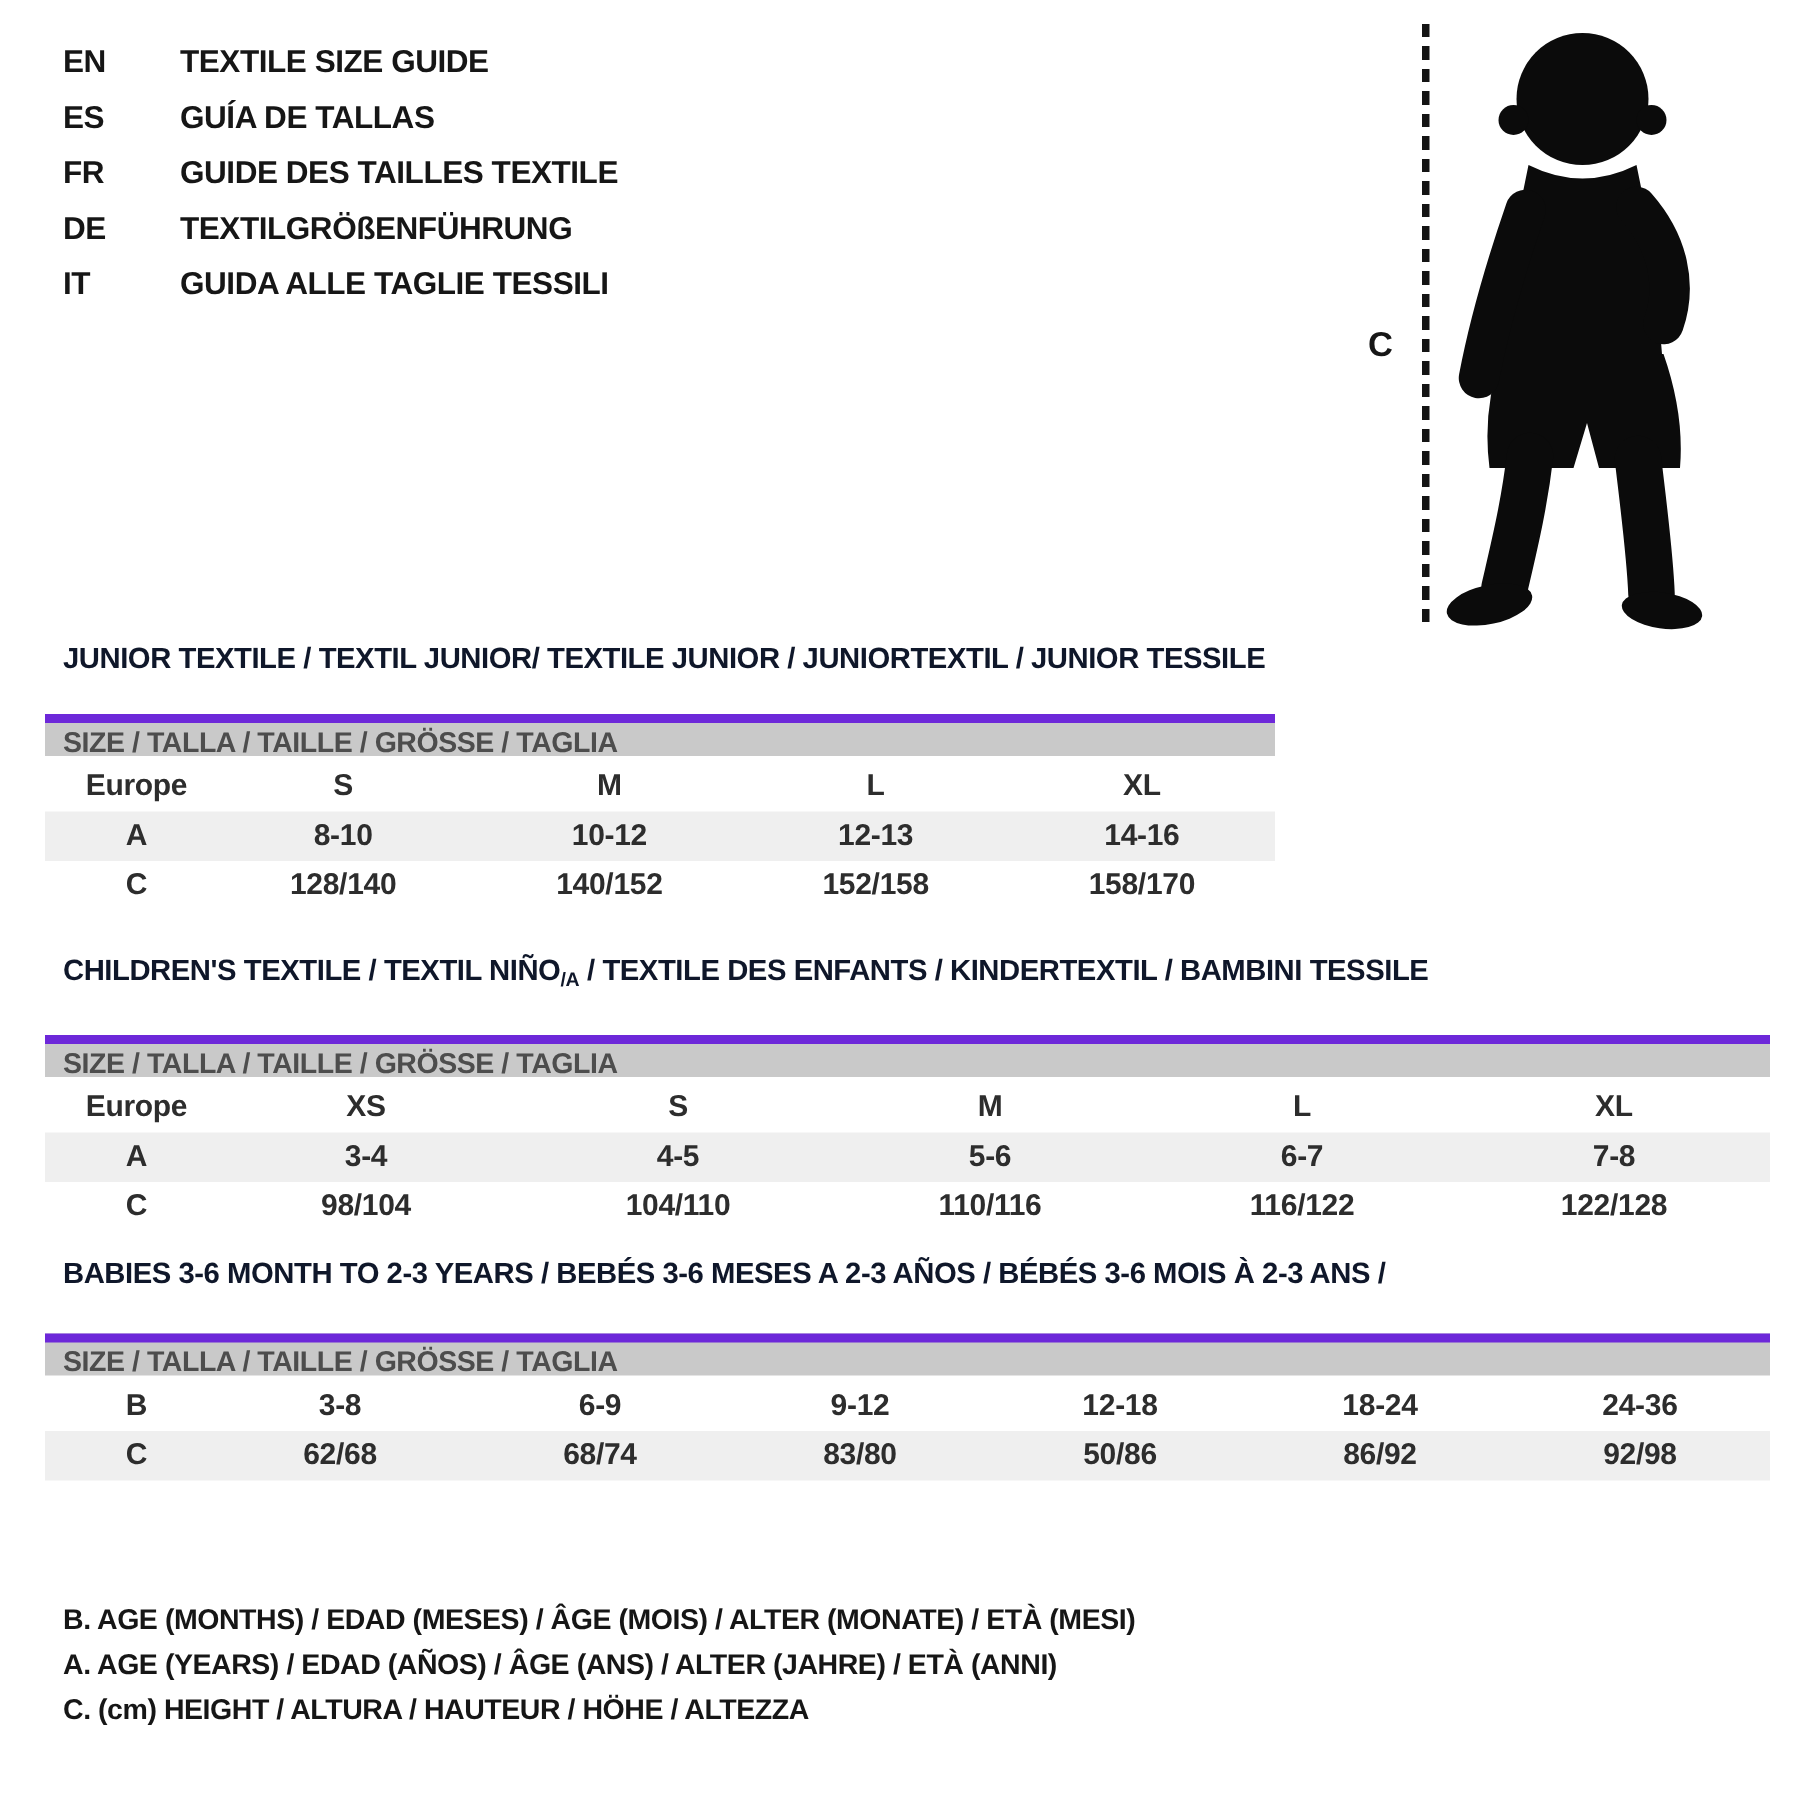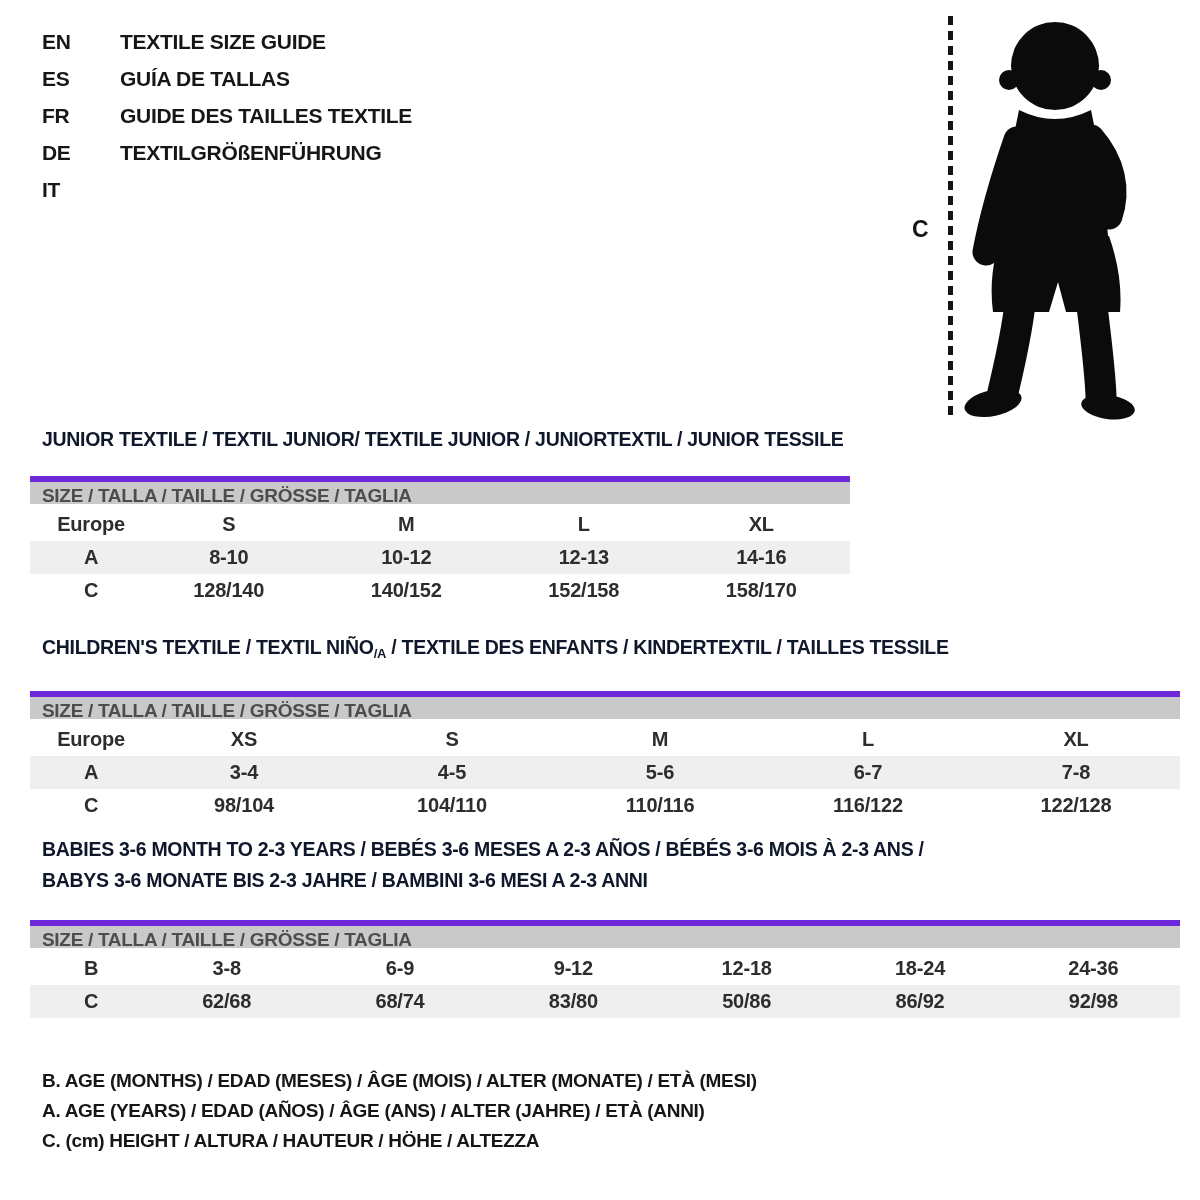--- a/index.html
+++ b/index.html
@@ -76,20 +76,21 @@
   <div class="lang-block">
     <span>EN</span>
     <span>TEXTILE SIZE GUIDE</span>
     <span>ES</span>
     <span>GUÍA DE TALLAS</span>
     <span>FR</span>
     <span>GUIDE DES TAILLES TEXTILE</span>
     <span>DE</span>
     <span>TEXTILGRÖßENFÜHRUNG</span>
     <span>IT</span>
+    <span>GUIDA ALLE TAGLIE TESSILI</span>
   </div>
 
   <div class="dash-line"></div>
   <div class="height-label">C</div>
   <svg class="baby-svg" viewBox="0 0 182 406" xmlns="http://www.w3.org/2000/svg" aria-hidden="true">
     <g fill="#0b0b0b">
       <circle cx="93" cy="52" r="44"></circle>
       <circle cx="47" cy="66" r="10"></circle>
       <circle cx="139" cy="66" r="10"></circle>
       <path d="M57,96 Q93,114 129,96 L140,150 L147,234 Q93,254 39,234 L46,150 Z"></path>
@@ -129,21 +130,21 @@
         <div class="cell label">C</div>
         <div class="cell">128/140</div>
         <div class="cell">140/152</div>
         <div class="cell">152/158</div>
         <div class="cell">158/170</div>
       </div>
     </div>
   </section>
 
   <section class="section sec-children">
-    <h2><span>CHILDREN'S TEXTILE / TEXTIL NIÑO</span><span class="sub-a">/A</span><span> / TEXTILE DES ENFANTS / KINDERTEXTIL / TAILLES TESSILE</span></h2>
+    <h2><span>CHILDREN'S TEXTILE / TEXTIL NIÑO</span><span class="sub-a">/A</span><span> / TEXTILE DES ENFANTS / KINDERTEXTIL / BAMBINI TESSILE</span></h2>
     <div>
       <div class="t-header">SIZE / TALLA / TAILLE / GRÖSSE / TAGLIA</div>
       <div class="row">
         <div class="cell label">Europe</div>
         <div class="cell">XS</div>
         <div class="cell">S</div>
         <div class="cell">M</div>
         <div class="cell">L</div>
         <div class="cell">XL</div>
       </div>
@@ -162,21 +163,20 @@
         <div class="cell">110/116</div>
         <div class="cell">116/122</div>
         <div class="cell">122/128</div>
       </div>
     </div>
   </section>
 
   <section class="section sec-babies">
     <h2>
         <span style="display:block">BABIES 3-6 MONTH TO 2-3 YEARS / BEBÉS 3-6 MESES A 2-3 AÑOS / BÉBÉS 3-6 MOIS À 2-3 ANS /</span>
-        <span style="display:block">BABYS 3-6 MONATE BIS 2-3 JAHRE / BAMBINI 3-6 MESI A 2-3 ANNI</span>
       </h2>
     <div>
       <div class="t-header">SIZE / TALLA / TAILLE / GRÖSSE / TAGLIA</div>
       <div class="row">
         <div class="cell label">B</div>
         <div class="cell">3-8</div>
         <div class="cell">6-9</div>
         <div class="cell">9-12</div>
         <div class="cell">12-18</div>
         <div class="cell">18-24</div>

